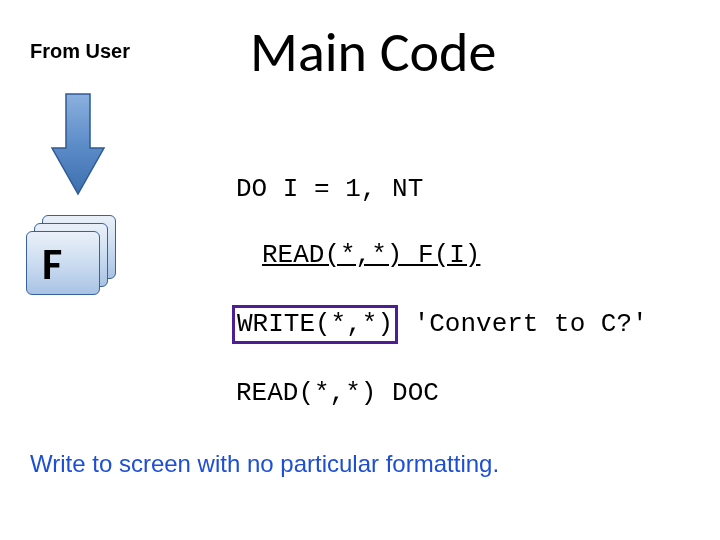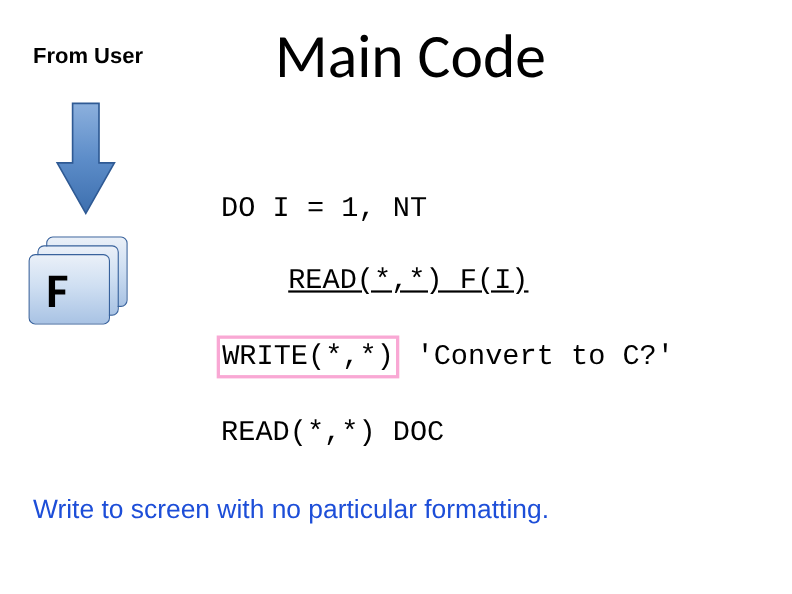--- a/index.html
+++ b/index.html
@@ -62,24 +62,24 @@
   .code-block {
     position: absolute;
     top: 140px;
     left: 128px;
     font-family: "Courier New", Courier, monospace;
     font-size: 26px;
     line-height: 33px;
     color: #000;
     white-space: pre;
   }
-  .code-indent { margin-left: 73px; display: block; }
+  .code-indent { margin-left: 108px; display: block; }
   .code-indent2 { margin-left: 134px; display: block; text-decoration: underline; }
   .hl {
-    border: 3px solid #f9a8d4;
+    border: 3px solid #4c1d95;
     padding: 0 2px;
     margin-left: -4px;
     display: inline-block;
   }
   .caption {
     position: absolute;
     top: 450px;
     left: 30px;
     font-size: 24px;
     color: #1d4ed8;

